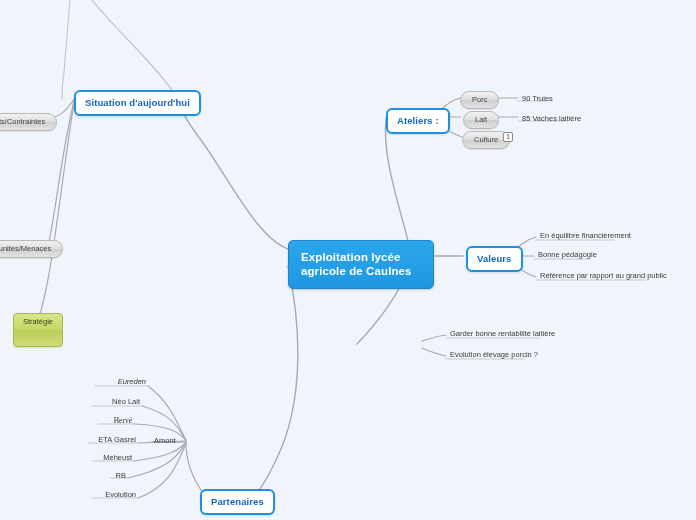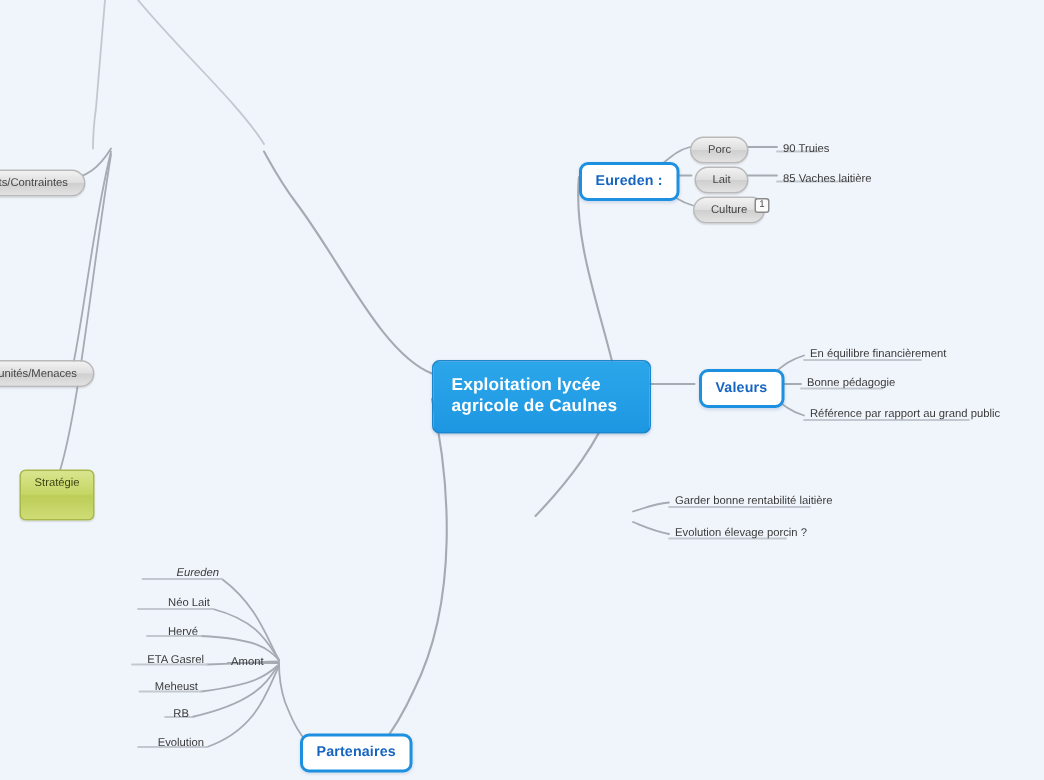--- a/index.html
+++ b/index.html
@@ -185,35 +185,38 @@
       <path d="M110,478 L128,478" stroke="#c3c8d0"></path>
       <path d="M92,498 L138,498" stroke="#c3c8d0"></path>
     </g>
   </svg>
 
   <div class="node root-node" style="left:288px; top:240px; width:146px;">
     <span>Exploitation lycée</span><br>
     <span>agricole de Caulnes</span>
   </div>
 
+  <div class="node branch-node" style="left:74px; top:90px;">
+    <span>Situation d'aujourd'hui</span>
+  </div>
 
   <div class="node pill-node" style="left:-13px; top:113px;">
     <span>ts/Contraintes</span>
   </div>
 
   <div class="node pill-node" style="left:-22px; top:240px;">
     <span>ortunités/Menaces</span>
   </div>
 
   <div class="node green-node" style="left:13px; top:313px;">
     <span>Stratégie</span>
   </div>
 
   <div class="node branch-node" style="left:386px; top:108px;">
-    <span>Eureden :</span>
+    <span>Ateliers :</span>
   </div>
 
   <div class="node pill-node" style="left:460px; top:91px; min-width:34px;">
     <span>Porc</span>
   </div>
   <div class="node leaf-node leaf-right" style="left:520px; top:94px;">
     <span>90 Truies</span>
   </div>
 
   <div class="node pill-node" style="left:463px; top:111px; min-width:28px;">
@@ -264,21 +267,21 @@
   </div>
 
   <div class="node leaf-node leaf-left" style="left:88px; top:377px; width:60px;font-style:italic;">
     <span>Eureden</span>
   </div>
 
   <div class="node leaf-node leaf-left" style="left:82px; top:397px; width:60px;">
     <span>Néo Lait</span>
   </div>
 
-  <div class="node leaf-node leaf-left" style="left:74px; top:416px; width:60px;">
+  <div class="node leaf-node leaf-left" style="left:74px; top:416px; width:60px;font-family:Liberation Serif, serif;">
     <span>Hervé</span>
   </div>
 
   <div class="node leaf-node leaf-left" style="left:78px; top:435px; width:60px;">
     <span>ETA Gasrel</span>
   </div>
 
   <div class="node leaf-node leaf-left" style="left:74px; top:453px; width:60px;">
     <span>Meheust</span>
   </div>

